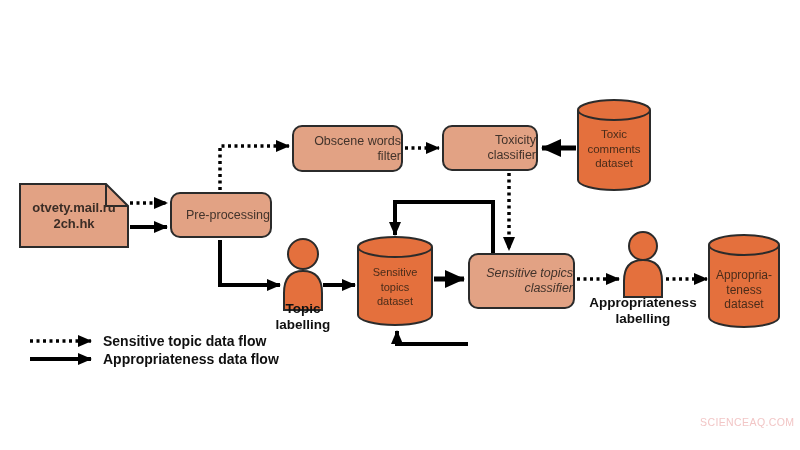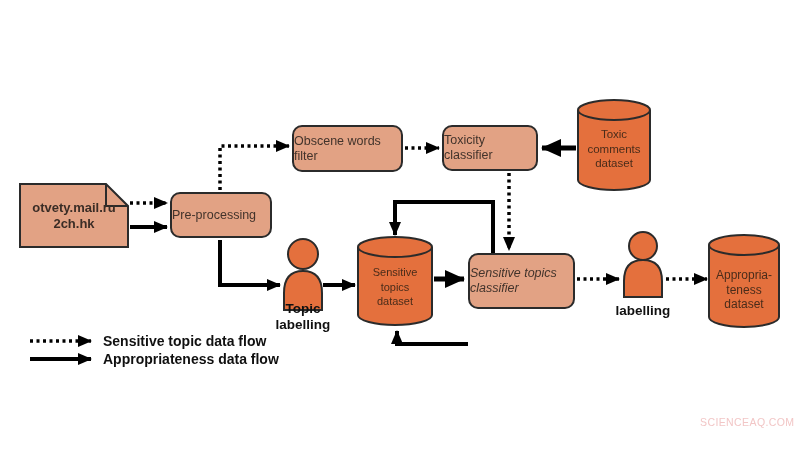--- a/index.html
+++ b/index.html
@@ -12,21 +12,21 @@
   .shape-box{fill:var(--box-fill);stroke:var(--outline);stroke-width:2;}
   .shape-cyl{fill:var(--cyl-fill);stroke:var(--outline);stroke-width:2;}
   .shape-person{fill:var(--cyl-fill);stroke:var(--outline);stroke-width:2;}
   .conn{stroke:var(--arrow);fill:none;}
   .conn.solid{stroke-width:4;}
   .conn.thick{stroke-width:5;}
   .conn.dotted{stroke-width:3.5;stroke-dasharray:3 3.5;}
   .mk{fill:var(--arrow);}
   .box{
     position:absolute;background:var(--box-fill);border:2px solid var(--outline);
-    border-radius:10px;display:flex;flex-direction:column;align-items:flex-start;justify-content:center;
+    border-radius:10px;display:flex;flex-direction:column;align-items:flex-end;justify-content:center;
     font-size:12.5px;line-height:15px;color:#42332B;text-align:center;box-sizing:border-box;
   }
   .shape-label{
     position:absolute;display:flex;flex-direction:column;align-items:center;justify-content:center;
     text-align:center;pointer-events:none;
   }
   .doc-label{font-size:13px;font-weight:700;color:#3B2D26;line-height:16px;}
   .cyl-label{font-size:12px;color:#4A2C1A;line-height:14.5px;}
   .person-label{font-size:13.5px;font-weight:700;color:#101010;line-height:16px;}
   .legend-label{
@@ -132,20 +132,21 @@
     <span>Appropria-</span>
     <span>teness</span>
     <span>dataset</span>
   </div>
 
   <div class="shape-label person-label" style="left:258px;top:300px;width:90px;height:34px;">
     <span>Topic</span>
     <span>labelling</span>
   </div>
   <div class="shape-label person-label" style="left:578px;top:294px;width:130px;height:34px;">
+    <span>Appropriateness</span>
     <span>labelling</span>
   </div>
 
   <div class="legend-label" style="left:103px;top:333px;">Sensitive topic data flow</div>
   <div class="legend-label" style="left:103px;top:351px;">Appropriateness data flow</div>
 
   <div class="watermark" style="color: rgb(242, 198, 198);">SCIENCEAQ.COM</div>
 
 </div>
 

